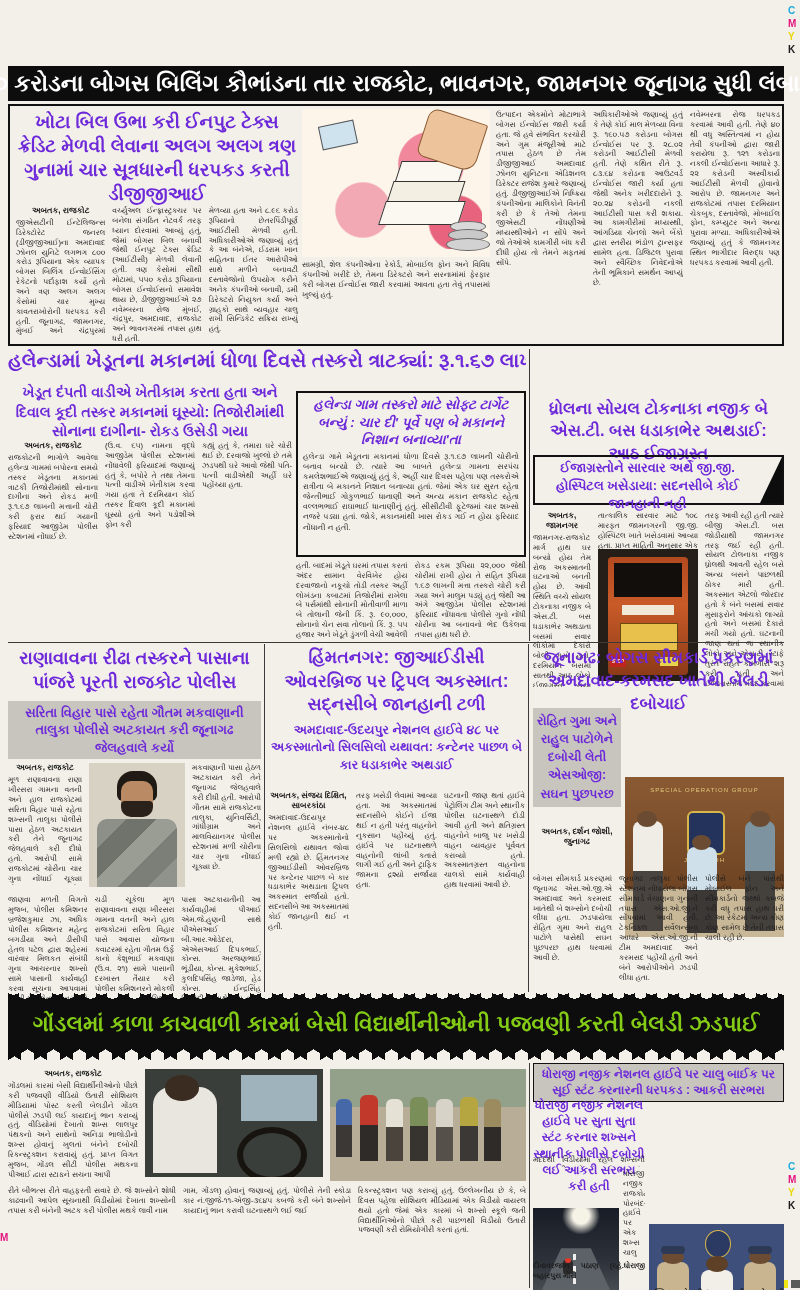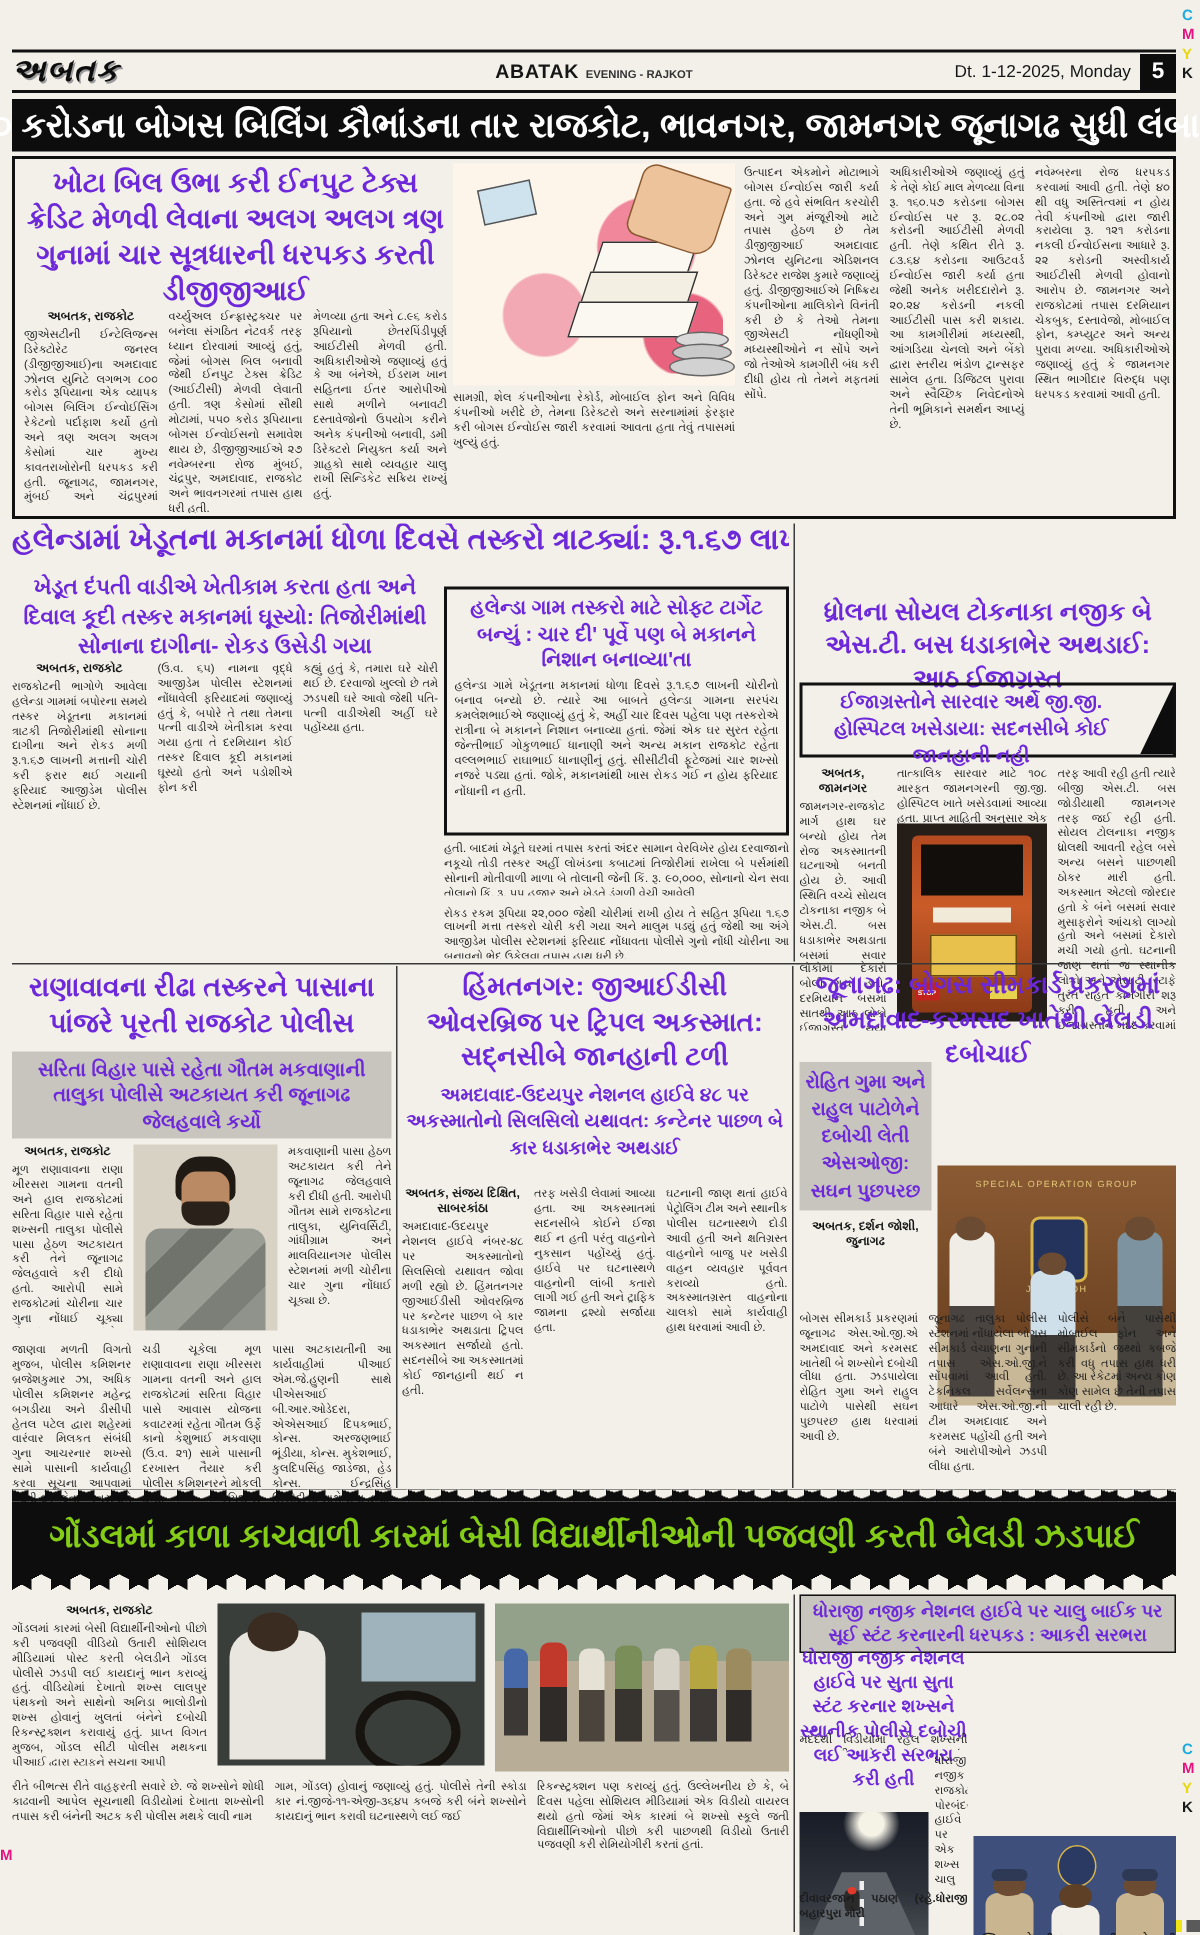--- a/index.html
+++ b/index.html
@@ -43,31 +43,20 @@
     <span style="color:#1a1a1a">K</span>
   </div>
   <div class="abs" style="left:0;top:1232px;color:#e3147f;font-weight:bold;font-size:10px;">M</div>
   <div class="abs" style="left:746px;top:1280px;display:flex;gap:3px;">
     <div style="width:12px;height:8px;background:#29abe2"></div>
     <div style="width:12px;height:8px;background:#e3147f"></div>
     <div style="width:12px;height:8px;background:#f0e414"></div>
     <div style="width:12px;height:8px;background:#5a5a5a"></div>
   </div>
 
-  <div class="abs" style="left:8px;top:33px;width:776px;height:29px;border-top:2px solid #111;border-bottom:2px solid #111;display:flex;align-items:center;">
-    <div style="font-size:21px;font-weight:800;font-style:italic;letter-spacing:1px;color:#0d0d0d;text-shadow:1px 1px 0 #999;">અબતક</div>
-    <div style="position:absolute;left:0;right:0;text-align:center;">
-      <span style="font-size:13px;font-weight:bold;letter-spacing:.5px;">ABATAK</span>
-      <span style="font-size:7.5px;font-weight:bold;color:#333;">EVENING - RAJKOT</span>
-    </div>
-    <div style="margin-left:auto;display:flex;align-items:center;gap:6px;">
-      <span style="font-size:11.5px;">Dt. 1-12-2025, Monday</span>
-      <span class="blackbox" style="width:24px;height:24px;display:flex;align-items:center;justify-content:center;font-size:15px;font-weight:bold;">5</span>
-    </div>
-  </div>
 
   <div class="abs blackbox" style="left:8px;top:66px;width:776px;height:35px;display:flex;align-items:center;justify-content:center;">
     <div class="h" style="color:#fff;font-size:23px;white-space:nowrap;">૮૦૦ કરોડના બોગસ બિલિંગ કૌભાંડના તાર રાજકોટ, ભાવનગર, જામનગર જૂનાગઢ સુધી લંબાયા</div>
   </div>
 
   <div class="abs border2" style="left:8px;top:104px;width:776px;height:242px;">
     <div class="abs h" style="left:6px;top:4px;width:282px;font-size:18.5px;line-height:1.3;">ખોટા બિલ ઉભા કરી ઈનપુટ ટેક્સ ક્રેડિટ મેળવી લેવાના અલગ અલગ ત્રણ ગુનામાં ચાર સૂત્રધારની ધરપકડ કરતી ડીજીજીઆઈ</div>
     <div class="abs photo" style="left:292px;top:3px;width:188px;height:148px;background:#fdf4ea;">
       <div class="sh" style="left:10px;top:10px;width:170px;height:130px;background:radial-gradient(circle at 70% 35%,#f0879a 0 22%,transparent 23%),radial-gradient(circle at 30% 70%,#f2a9b4 0 18%,transparent 19%),radial-gradient(circle at 85% 80%,#e8647e 0 15%,transparent 16%);"></div>
       <div class="sh" style="left:18px;top:14px;width:34px;height:22px;background:#cfe3ee;border:1px solid #555;transform:rotate(-12deg);"></div>
@@ -92,32 +81,32 @@
       <div class="col bt">ઉત્પાદન એકમોને મોટાભાગે બોગસ ઈન્વોઈસ જારી કર્યા હતા. જે હવે સંભવિત કરચોરી અને ગુમ મંજૂરીઓ માટે તપાસ હેઠળ છે તેમ ડીજીજીઆઈ અમદાવાદ ઝોનલ યુનિટના એડિશનલ ડિરેક્ટર રાજેશ કુમારે જણાવ્યું હતું. ડીજીજીઆઈએ નિષ્ક્રિય કંપનીઓના માલિકોને વિનંતી કરી છે કે તેઓ તેમના જીએસટી નોંધણીઓ મધ્યસ્થીઓને ન સોંપે અને જો તેઓએ કામગીરી બંધ કરી દીધી હોય તો તેમને મફતમાં સોંપે.</div>
       <div class="col bt">અધિકારીઓએ જણાવ્યું હતું કે તેણે કોઈ માલ મેળવ્યા વિના રૂ. ૧૬૦.૫૭ કરોડના બોગસ ઈન્વોઈસ પર રૂ. ૨૮.૦૨ કરોડની આઈટીસી મેળવી હતી. તેણે કથિત રીતે રૂ. ૮૩.૬૪ કરોડના આઉટવર્ડ ઈન્વોઈસ જારી કર્યા હતા જેથી અનેક ખરીદદારોને રૂ. ૨૦.૨૪ કરોડની નકલી આઈટીસી પાસ કરી શકાય. આ કામગીરીમાં મધ્યસ્થી, આંગડિયા ચેનલો અને બેંકો દ્વારા સ્તરીય ભંડોળ ટ્રાન્સફર સામેલ હતા. ડિજિટલ પુરાવા અને સ્વૈચ્છિક નિવેદનોએ તેની ભૂમિકાને સમર્થન આપ્યું છે.</div>
       <div class="col bt">નવેમ્બરના રોજ ધરપકડ કરવામાં આવી હતી. તેણે ૪૦ થી વધુ અસ્તિત્વમાં ન હોય તેવી કંપનીઓ દ્વારા જારી કરાયેલા રૂ. ૧૨૧ કરોડના નકલી ઈન્વોઈસના આધારે રૂ. ૨૨ કરોડની અસ્વીકાર્ય આઈટીસી મેળવી હોવાનો આરોપ છે. જામનગર અને રાજકોટમાં તપાસ દરમિયાન ચેકબુક, દસ્તાવેજો, મોબાઈલ ફોન, કમ્પ્યુટર અને અન્ય પુરાવા મળ્યા. અધિકારીઓએ જણાવ્યું હતું કે જામનગર સ્થિત ભાગીદાર વિરુદ્ધ પણ ધરપકડ કરવામાં આવી હતી.</div>
     </div>
   </div>
 
   <div class="abs" style="left:8px;top:349px;width:518px;height:292px;">
     <div class="h" style="font-size:19.5px;white-space:nowrap;overflow:hidden;">હલેન્ડામાં ખેડૂતના મકાનમાં ધોળા દિવસે તસ્કરો ત્રાટક્યાં: રૂ.૧.૬૭ લાખની મતાની ચોરી</div>
     <div class="abs h" style="left:0;top:34px;width:284px;font-size:14.5px;line-height:1.35;">ખેડૂત દંપતી વાડીએ ખેતીકામ કરતા હતા અને દિવાલ કૂદી તસ્કર મકાનમાં ઘૂસ્યો: તિજોરીમાંથી સોનાના દાગીના- રોકડ ઉસેડી ગયા</div>
     <div class="abs border2" style="left:288px;top:42px;width:230px;height:166px;padding:3px 5px;">
-      <div class="h" style="font-size:13.5px;line-height:1.3;">હલેન્ડા ગામ તસ્કરો માટે સોફ્ટ ટાર્ગેટ બન્યું : ચાર દી' પૂર્વે પણ બે મકાનને નિશાન બનાવ્યા'તા</div>
+      <div class="h" style="font-size:13.5px;line-height:1.3;font-style:italic;">હલેન્ડા ગામ તસ્કરો માટે સોફ્ટ ટાર્ગેટ બન્યું : ચાર દી' પૂર્વે પણ બે મકાનને નિશાન બનાવ્યા'તા</div>
       <div class="bt" style="margin-top:3px;font-size:7.8px;">હલેન્ડા ગામે ખેડૂતના મકાનમાં ધોળા દિવસે રૂ.૧.૬૭ લાખની ચોરીનો બનાવ બન્યો છે. ત્યારે આ બાબતે હલેન્ડા ગામના સરપંચ કમલેશભાઈએ જણાવ્યું હતું કે, અહીં ચાર દિવસ પહેલા પણ તસ્કરોએ રાત્રીના બે મકાનને નિશાન બનાવ્યા હતાં. જેમાં એક ઘર સુરત રહેતા જેન્તીભાઈ ગોકુળભાઈ ધાનાણી અને અન્ય મકાન રાજકોટ રહેતા વલ્લભભાઈ રાઘાભાઈ ધાનાણીનું હતું. સીસીટીવી ફૂટેજમાં ચાર શખ્સો નજરે પડ્યા હતાં. જોકે, મકાનમાંથી ખાસ રોકડ ગઈ ન હોય ફરિયાદ નોંધાની ન હતી.</div>
     </div>
     <div class="abs cols" style="left:0;top:92px;width:284px;height:198px;">
       <div class="col">
         <div class="by">અબતક, રાજકોટ</div>
         <div class="bt" style="height:180px;">રાજકોટની ભાગોળે આવેલા હલેન્ડા ગામમાં બપોરના સમયે તસ્કર ખેડૂતના મકાનમાં ત્રાટકી તિજોરીમાંથી સોનાના દાગીના અને રોકડ મળી રૂ.૧.૬૭ લાખની મત્તાની ચોરી કરી ફરાર થઈ ગયાની ફરિયાદ આજીડેમ પોલીસ સ્ટેશનમાં નોંધાઈ છે.</div>
       </div>
       <div class="col bt">(ઉ.વ. ૬૫) નામના વૃદ્ધે આજીડેમ પોલીસ સ્ટેશનમાં નોંધાવેલી ફરિયાદમાં જણાવ્યું હતું કે, બપોરે તે તથા તેમના પત્ની વાડીએ ખેતીકામ કરવા ગયા હતા તે દરમિયાન કોઈ તસ્કર દિવાલ કૂદી મકાનમાં ઘૂસ્યો હતો અને પડોશીએ ફોન કરી</div>
       <div class="col bt">કહ્યું હતું કે, તમારા ઘરે ચોરી થઈ છે. દરવાજો ખુલ્લો છે તમે ઝડપથી ઘરે આવો જેથી પતિ-પત્ની વાડીએથી અહીં ઘરે પહોંચ્યા હતા.</div>
     </div>
-    <div class="abs cols" style="left:288px;top:212px;width:230px;height:78px;flex-direction:column;">
+    <div class="abs cols" style="left:288px;top:212px;width:230px;height:78px;">
       <div class="col bt">હતી. બાદમાં ખેડૂતે ઘરમાં તપાસ કરતાં અંદર સામાન વેરવિખેર હોય દરવાજાનો નકૂચો તોડી તસ્કર અહીં લોખંડના કબાટમાં તિજોરીમાં રાખેલા બે પર્સમાંથી સોનાની મોતીવાળી માળા બે તોલાની જેની કિં. રૂ. ૯૦,૦૦૦, સોનાનો ચેન સવા તોલાનો કિં. રૂ. ૫૫ હજાર અને ખેડૂતે ડુંગળી વેચી આવેલી</div>
       <div class="col bt">રોકડ રકમ રૂપિયા ૨૨,૦૦૦ જેથી ચોરીમાં રાખી હોય તે સહિત રૂપિયા ૧.૬૭ લાખની મત્તા તસ્કરો ચોરી કરી ગયા અને માલુમ પડ્યું હતું જેથી આ અંગે આજીડેમ પોલીસ સ્ટેશનમાં ફરિયાદ નોંધાવતા પોલીસે ગુનો નોંધી ચોરીના આ બનાવનો ભેદ ઉકેલવા તપાસ હાથ ધરી છે.</div>
     </div>
   </div>
 
   <div class="abs rule" style="left:529px;top:349px;width:1px;height:292px;"></div>
 
   <div class="abs" style="left:533px;top:349px;width:251px;height:292px;margin-top:48px;">
     <div class="h" style="font-size:16.5px;line-height:1.35;">ધ્રોલના સોયલ ટોકનાકા નજીક બે એસ.ટી. બસ ધડાકાભેર અથડાઈ: આઠ ઈજાગ્રસ્ત</div>
     <div class="abs border2" style="left:0;top:58px;width:251px;height:50px;padding:2px 26px 2px 4px;">
@@ -183,21 +172,21 @@
       <div class="col bt">ઘટનાની જાણ થતાં હાઈવે પેટ્રોલિંગ ટીમ અને સ્થાનીક પોલીસ ઘટનાસ્થળે દોડી આવી હતી અને ક્ષતિગ્રસ્ત વાહનોને બાજુ પર ખસેડી વાહન વ્યવહાર પૂર્વવત કરાવ્યો હતો. અકસ્માતગ્રસ્ત વાહનોના ચાલકો સામે કાર્યવાહી હાથ ધરવામાં આવી છે.</div>
     </div>
   </div>
 
   <div class="abs rule" style="left:528px;top:644px;width:1px;height:348px;"></div>
 
   <div class="abs" style="left:533px;top:646px;width:251px;height:345px;">
     <div class="h" style="font-size:16.5px;line-height:1.4;">જૂનાગઢ: બોગસ સીમકાર્ડ પ્રકરણમાં અમદાવાદ-કરમસદ ખાતેથી બેલડી દબોચાઈ</div>
     <div class="abs" style="left:0;top:62px;width:88px;height:160px;">
       <div class="grayband h" style="padding:4px 3px;font-size:12.5px;line-height:1.45;">રોહિત ગુમા અને રાહુલ પાટોળેને દબોચી લેતી એસઓજી: સઘન પુછપરછ</div>
-      <div class="by" style="margin-top:6px;">અબતક, દર્શન જોશી, જુનાગઢ</div>
+      <div class="by" style="margin-top:20px;">અબતક, દર્શન જોશી, જુનાગઢ</div>
     </div>
     <div class="abs photo" style="left:92px;top:62px;width:159px;height:160px;background:linear-gradient(#8a5a33,#6e4423 70%,#c9b897 70%);">
       <div class="sh" style="left:0;top:10px;width:100%;text-align:center;color:#e3c87a;font-size:6px;letter-spacing:1px;">SPECIAL OPERATION GROUP</div>
       <div class="sh" style="left:62px;top:34px;width:34px;height:40px;background:#24335c;border:2px solid #d8b64c;border-radius:6px;"></div>
       <div class="sh" style="left:0;top:80px;width:100%;text-align:center;color:#e3c87a;font-size:6px;letter-spacing:1px;">JUNAGADH</div>
       <div class="sh" style="left:8px;top:44px;width:30px;height:110px;background:linear-gradient(#f0ede6 0 45%,#4a4440 45%);border-radius:8px 8px 0 0;"></div>
       <div class="sh" style="left:12px;top:34px;width:20px;height:16px;background:#6b4c33;border-radius:50%;"></div>
       <div class="sh" style="left:62px;top:70px;width:30px;height:86px;background:linear-gradient(#cfe0ea 0 50%,#3c3835 50%);border-radius:8px 8px 0 0;"></div>
       <div class="sh" style="left:67px;top:58px;width:19px;height:15px;background:#6b4c33;border-radius:50%;"></div>
       <div class="sh" style="left:120px;top:44px;width:30px;height:110px;background:linear-gradient(#7e93a0 0 45%,#44403c 45%);border-radius:8px 8px 0 0;"></div>

